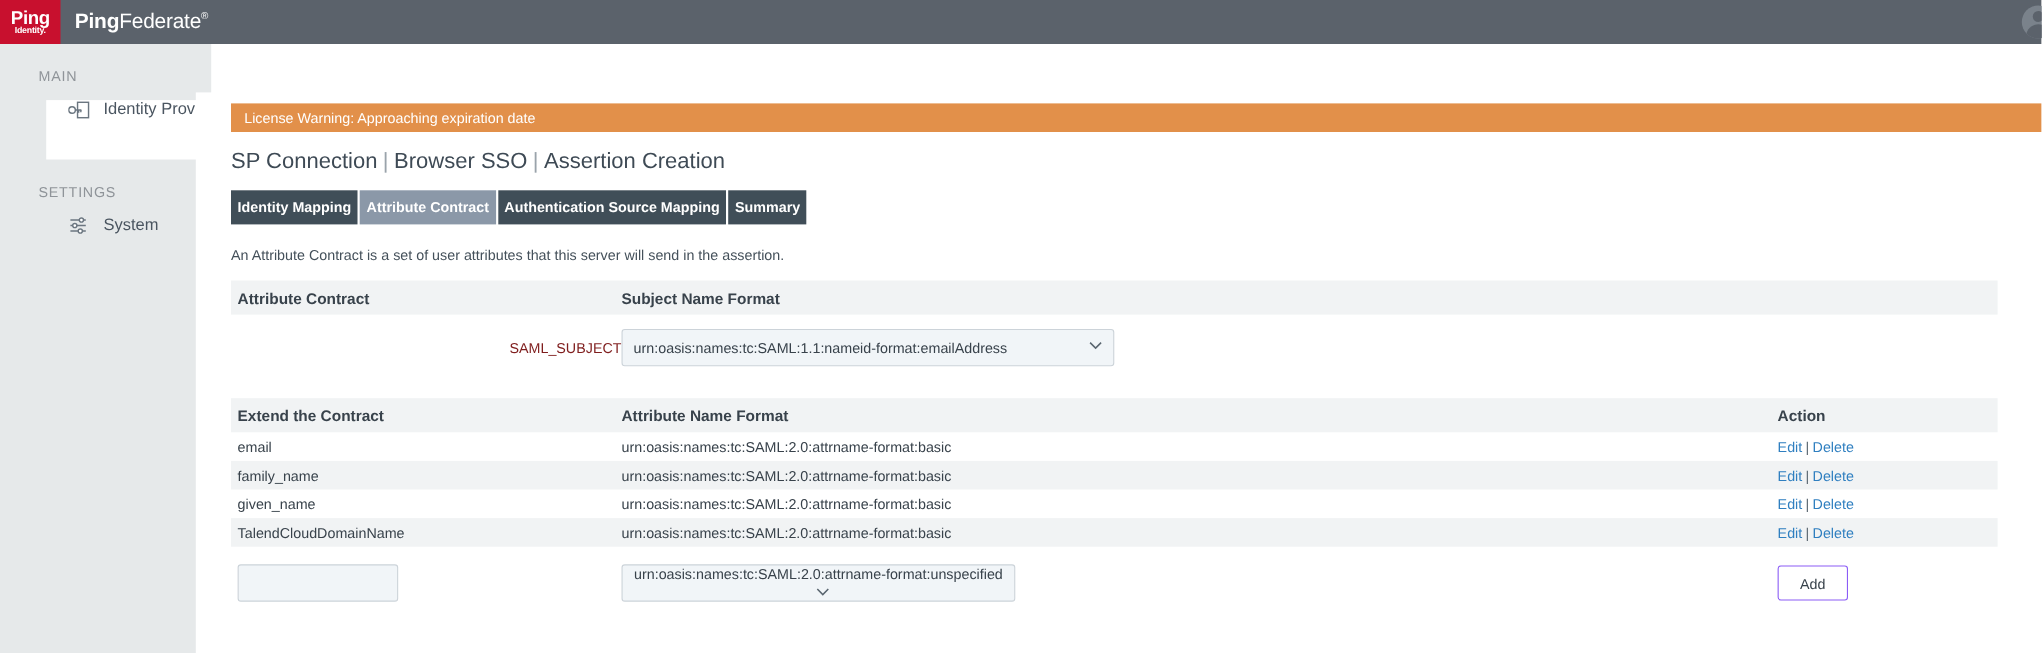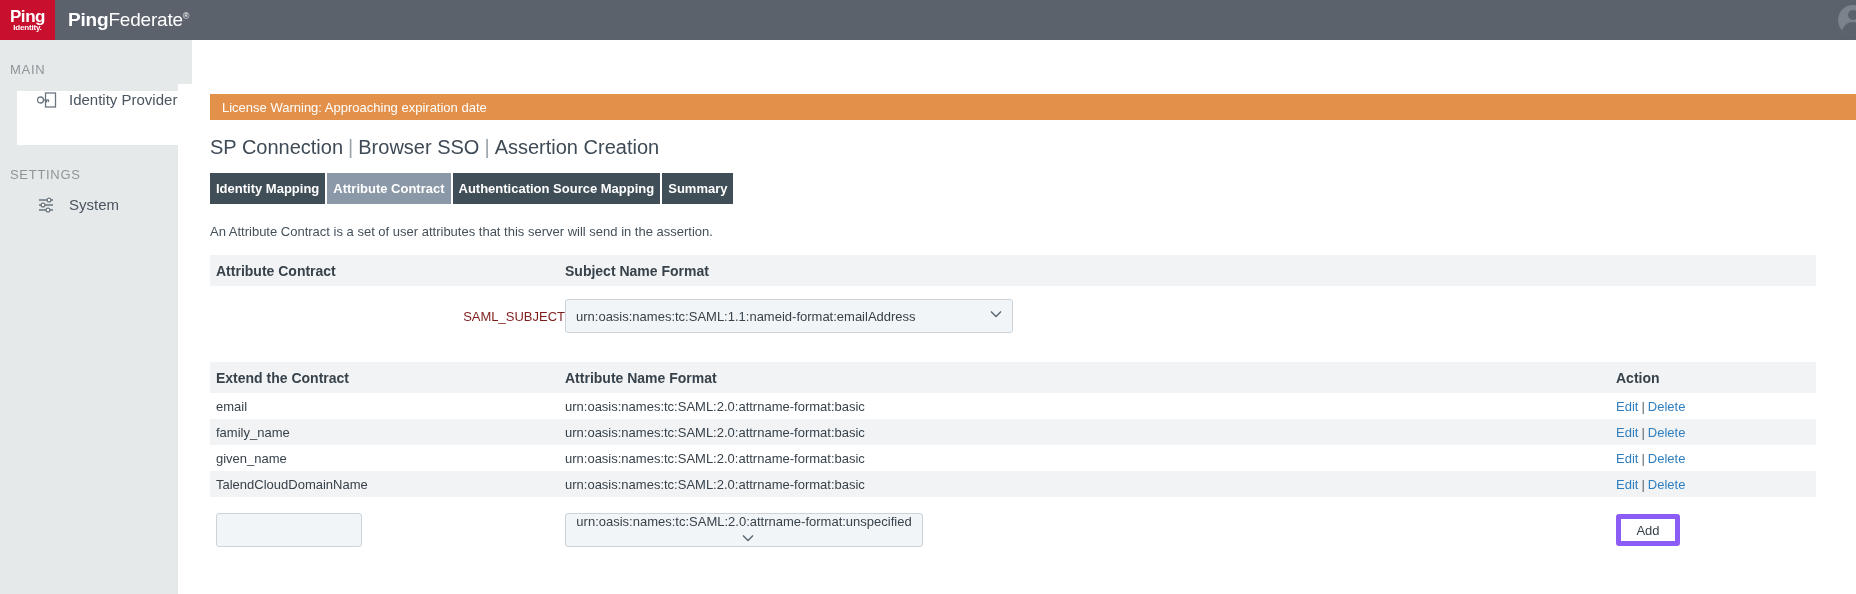--- a/index.html
+++ b/index.html
@@ -57,20 +57,21 @@
     position: absolute; left: 4px; top: 17px;
     width: 22px; height: 16px; border-radius: 11px 11px 0 0;
     background: #5b626b;
   }
 
   
   .sidebar {
     position: absolute; left: 0; top: 40px;
     width: 192px; height: 554px;
     background: #e6e9ea;
+    padding-left: 25px;
   }
   .side-section {
     color: #8f9499; font-size: 13px;
     letter-spacing: 0.7px;
     padding: 22px 0 14px 10px;
   }
   .side-item {
     display: flex; align-items: flex-start;
     height: 54px; padding-left: 18px;
     color: #4a5560; font-size: 15px;
@@ -196,21 +197,21 @@
     font-size: 13px; color: #38424b;
     padding: 0 8px;
     font-family: "Liberation Sans", sans-serif;
   }
   .addrow .cell-a { width: 355px; padding-left: 6px; }
   .addrow .cell-b { flex: 1; }
   .addrow .cell-c { width: 200px; }
   .btn {
     width: 64px; height: 32px;
     background: #ffffff;
-    border: 5px solid #8b5cf6;
+    border: 1px solid #8b5cf6;
     border-radius: 3px;
     font-size: 13px; color: #38424b;
     cursor: pointer;
     font-family: "Liberation Sans", sans-serif;
   }
 </style>
 </head>
 <body>
 
 <div class="app">

